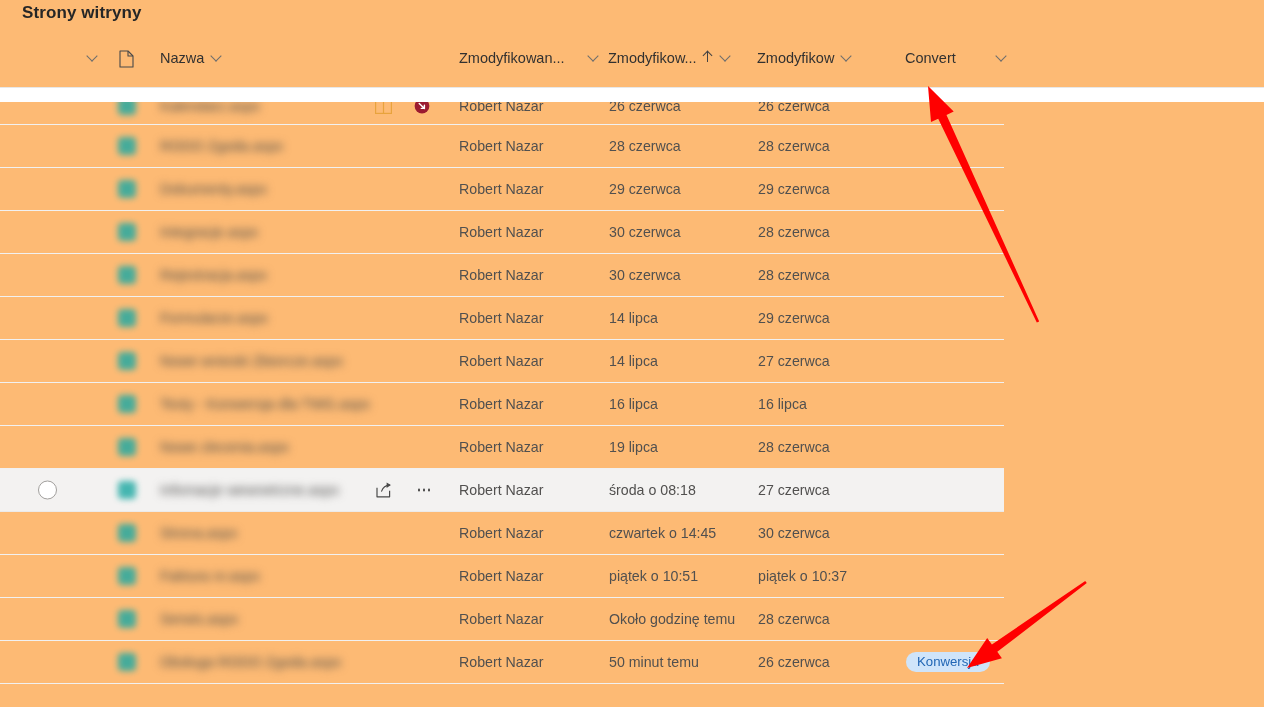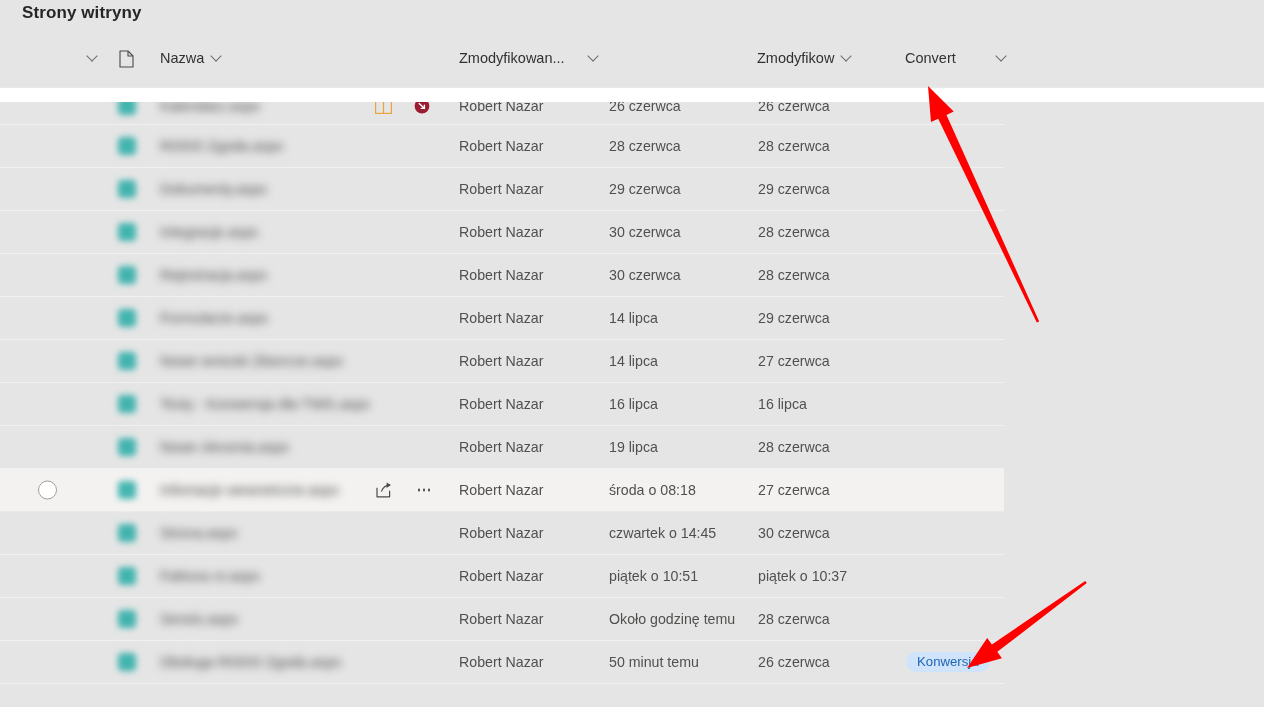--- a/index.html
+++ b/index.html
@@ -6,21 +6,21 @@
   html, body {
     margin: 0; padding: 0;
     width: 1264px; height: 707px;
     background: #ffffff;
     font-family: "Liberation Sans", sans-serif;
     overflow: hidden;
   }
   #root {
     position: relative;
     width: 1264px; height: 707px;
-    background: #e5e5e5;
+    background: #fdba74;
   }
 
   
   .page-title {
     position: absolute;
     left: 22px; top: 3px;
     font-size: 17px;
     font-weight: 600;
     color: #262626;
     letter-spacing: .1px;
@@ -228,20 +228,25 @@
     <div class="hcell" style="left:160px;">
       <span>Nazwa</span>
       <span class="chev"></span>
     </div>
 
     <div class="hcell" style="left:459px;gap:16px;">
       <span>Zmodyfikowan...</span>
       <span class="chev"></span>
     </div>
 
+    <div class="hcell" style="left:608px;">
+      <span>Zmodyfikow...</span>
+      <span class="sort-up"></span>
+      <span class="chev"></span>
+    </div>
 
     <div class="hcell" style="left:757px;">
       <span>Zmodyfikow</span>
       <span class="chev"></span>
     </div>
 
     <div class="hcell" style="left:905px;gap:33px;">
       <span>Convert</span>
       <span class="chev"></span>
     </div>

